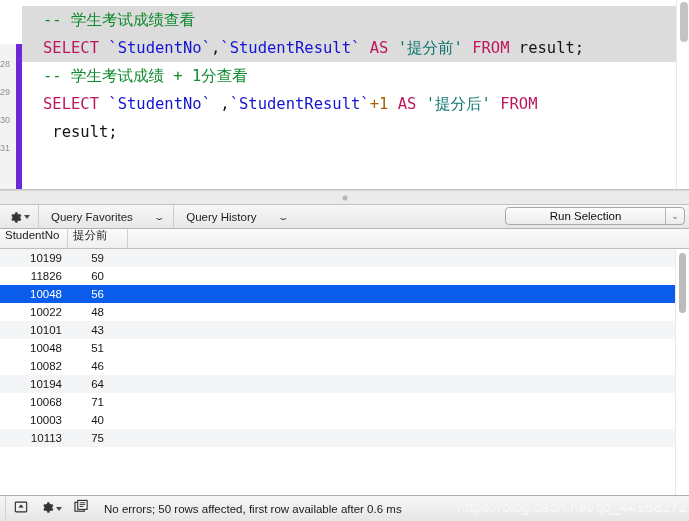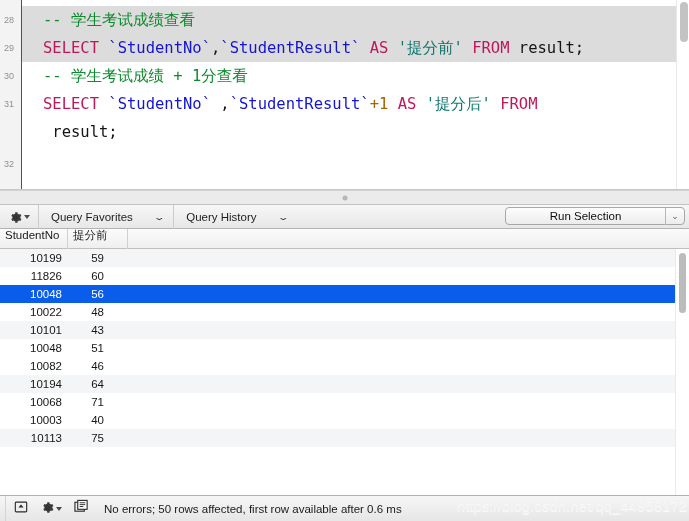--- a/index.html
+++ b/index.html
@@ -34,25 +34,26 @@
   }
   .editor-grid {
     position: absolute;
     left: 0; top: 0; right: 0; bottom: 0;
     display: flex;
   }
   .gutter {
     width: 22px;
     flex: 0 0 22px;
     background: #f3f3f3;
-    border-right: 1px solid #6d28d9;
+    border-right: 6px solid #6d28d9;
     box-sizing: border-box;
     padding-top: 6px;
-    text-align: center;
+    text-align: left;
     padding-right: 3px;
+    margin-top: 44px;
   }
   .gutter-num {
     font-family: "Liberation Sans", sans-serif;
     font-size: 9px;
     color: #909090;
     height: 28px;
     line-height: 28px;
     display: block;
     user-select: none;
   }

